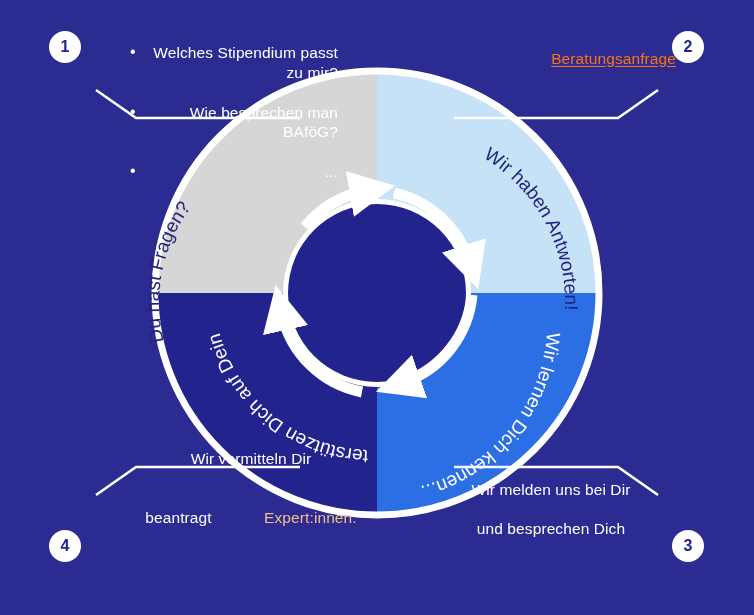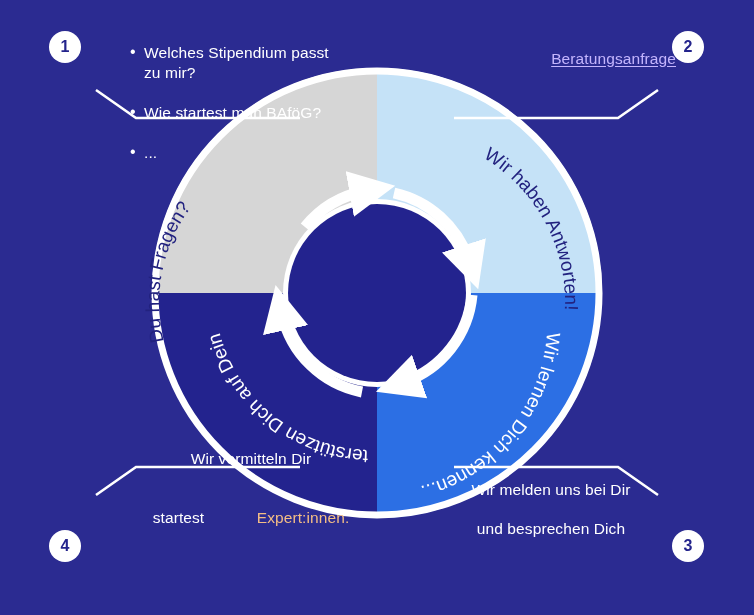--- a/index.html
+++ b/index.html
@@ -36,21 +36,21 @@
     line-height: 1.26;
     letter-spacing: 0.1px;
     white-space: pre-line;
   }
   .callout .accent { color: #f3bd85; margin-left: 48px; }
 
   .callout-1 {
     left: 128px;
     top: 4px;
     width: 210px;
-    text-align: left;
+    text-align: right;
   }
   .callout-1 ul {
     margin: 0;
     padding: 0 0 0 16px;
     list-style: none;
   }
   .callout-1 li {
     position: relative;
     margin: 0 0 1px 0;
   }
@@ -65,21 +65,21 @@
 
   .callout-2 {
     right: 78px;
     top: 29px;
     width: 230px;
     text-align: right;
   }
   .callout-2 .link {
     text-decoration: underline;
     text-underline-offset: 2px;
-    color: #c4b5fd;
+    color: #f97316;
     cursor: pointer;
   }
 
   .callout-3 {
     right: 88px;
     bottom: 57px;
     width: 230px;
     text-align: center;
   }
 
@@ -170,38 +170,38 @@
       <polyline points="96,90 136,118 300,118"></polyline>
       <polyline points="658,90 618,118 454,118"></polyline>
       <polyline points="658,495 618,467 454,467"></polyline>
       <polyline points="96,495 136,467 300,467"></polyline>
     </g>
   </svg>
 
   <div class="callout callout-1">
     <ul>
       <li>Welches Stipendium passt zu mir?</li>
-      <li>Wie startest man BAföG?</li>
+      <li>Wie besprechen man BAföG?</li>
       <li>...</li>
     </ul>
   </div>
   <div class="badge badge-1">1</div>
 
   <div class="callout callout-2">
     <div class="link">Beratungsanfrage</div>
   </div>
   <div class="badge badge-2">2</div>
 
   <div class="callout callout-3">
     <div>Wir melden uns bei Dir</div>
     <div>und besprechen Dich</div>
   </div>
   <div class="badge badge-3">3</div>
 
   <div class="callout callout-4">
     <div>Wir vermitteln Dir</div>
     <div>
-      <span>startest </span><span class="accent">Expert:innen.</span>
+      <span>beantragt </span><span class="accent">Expert:innen.</span>
     </div>
   </div>
   <div class="badge badge-4">4</div>
 
 </div>
 
 </body></html>

